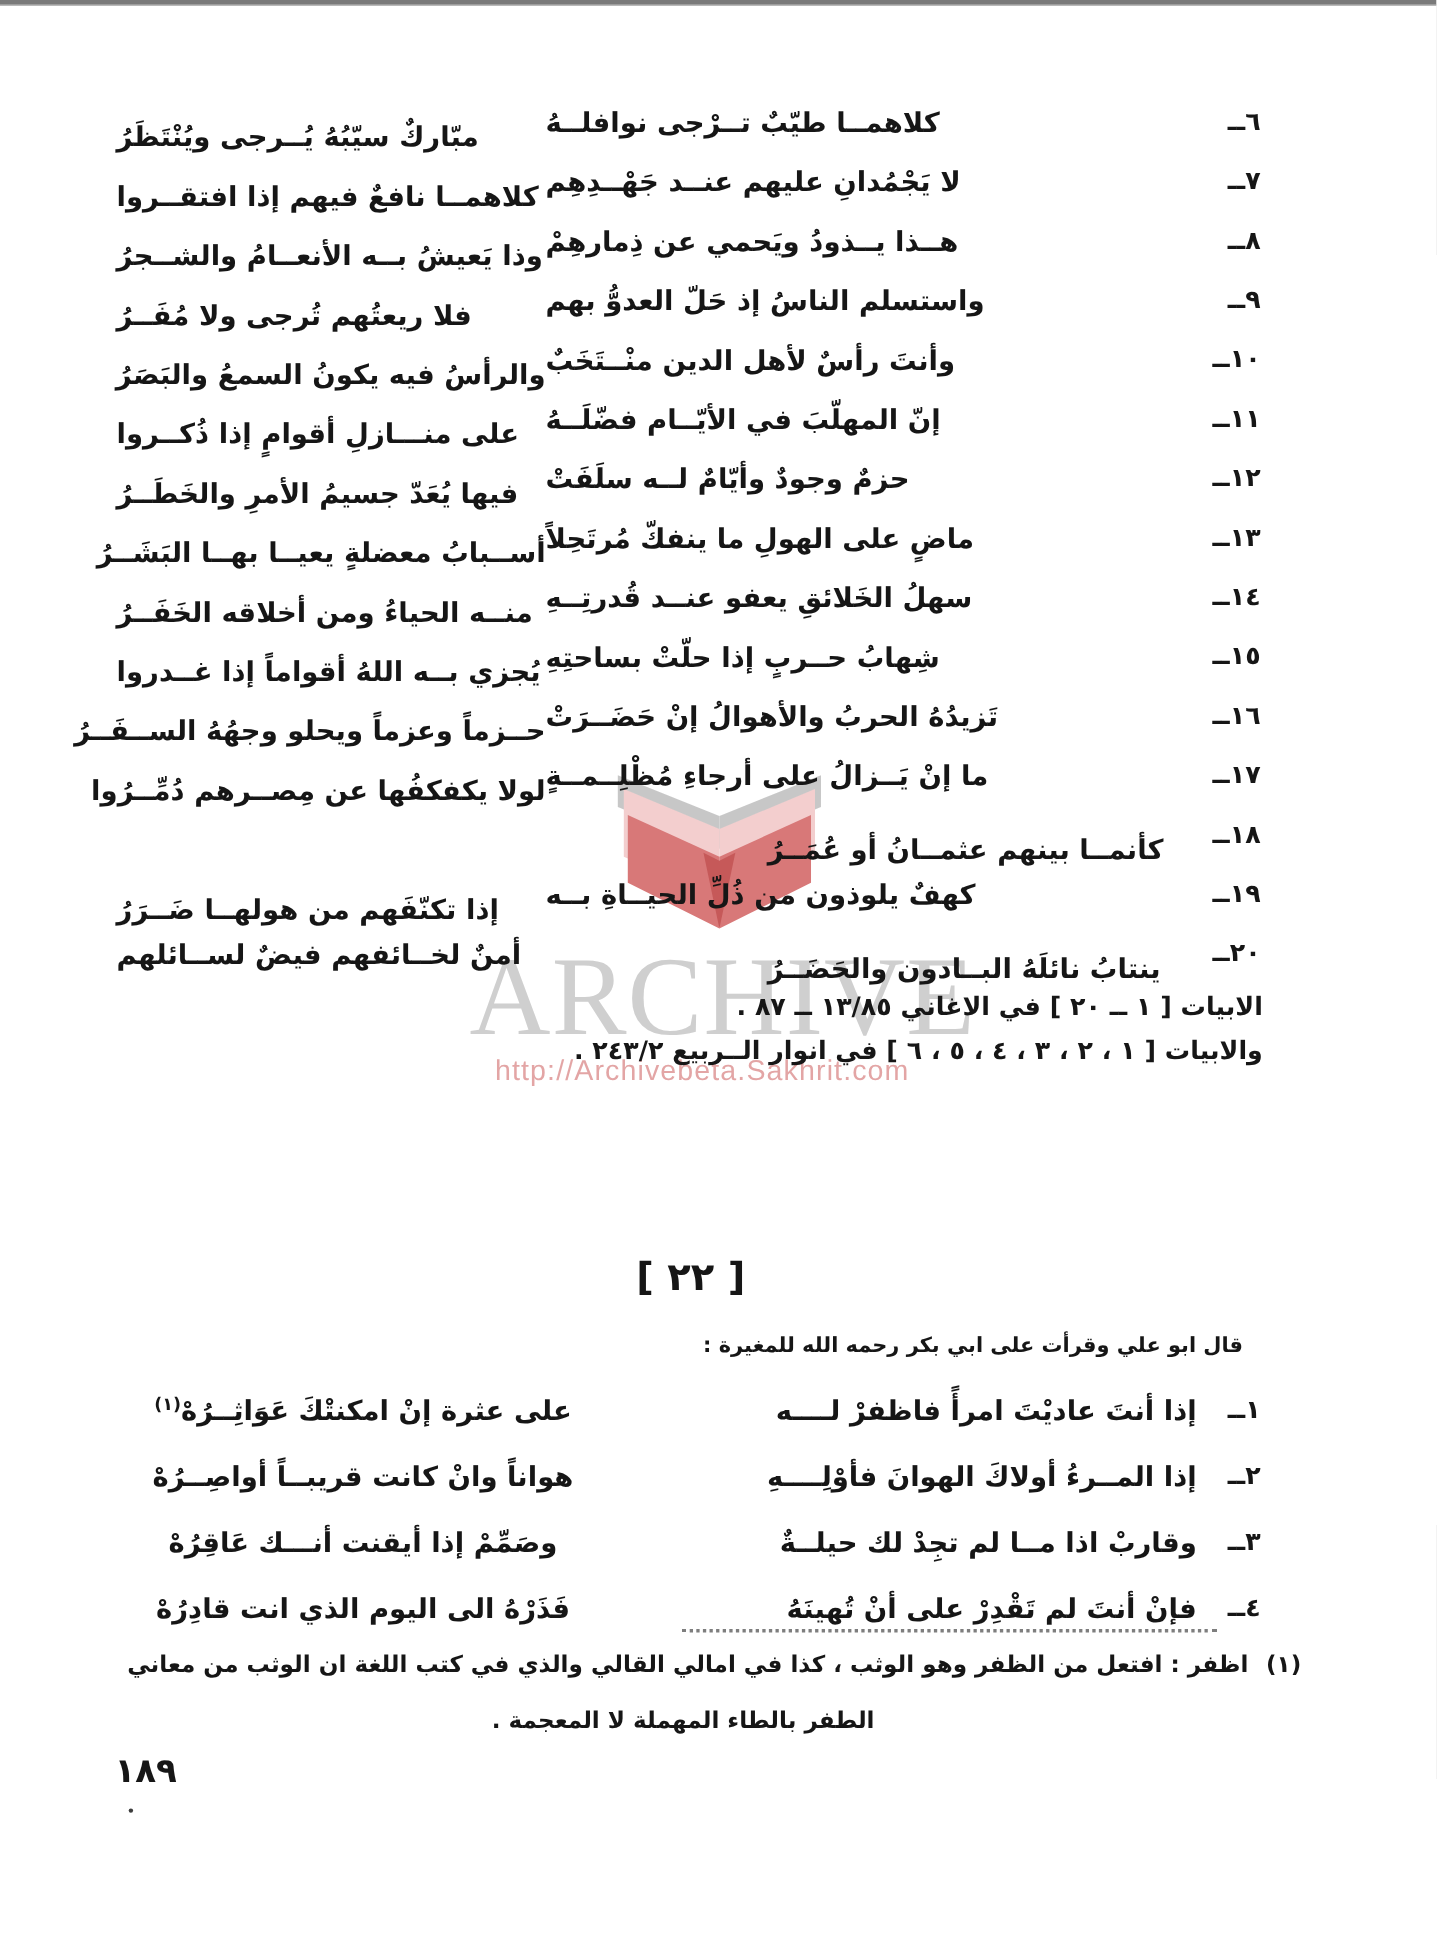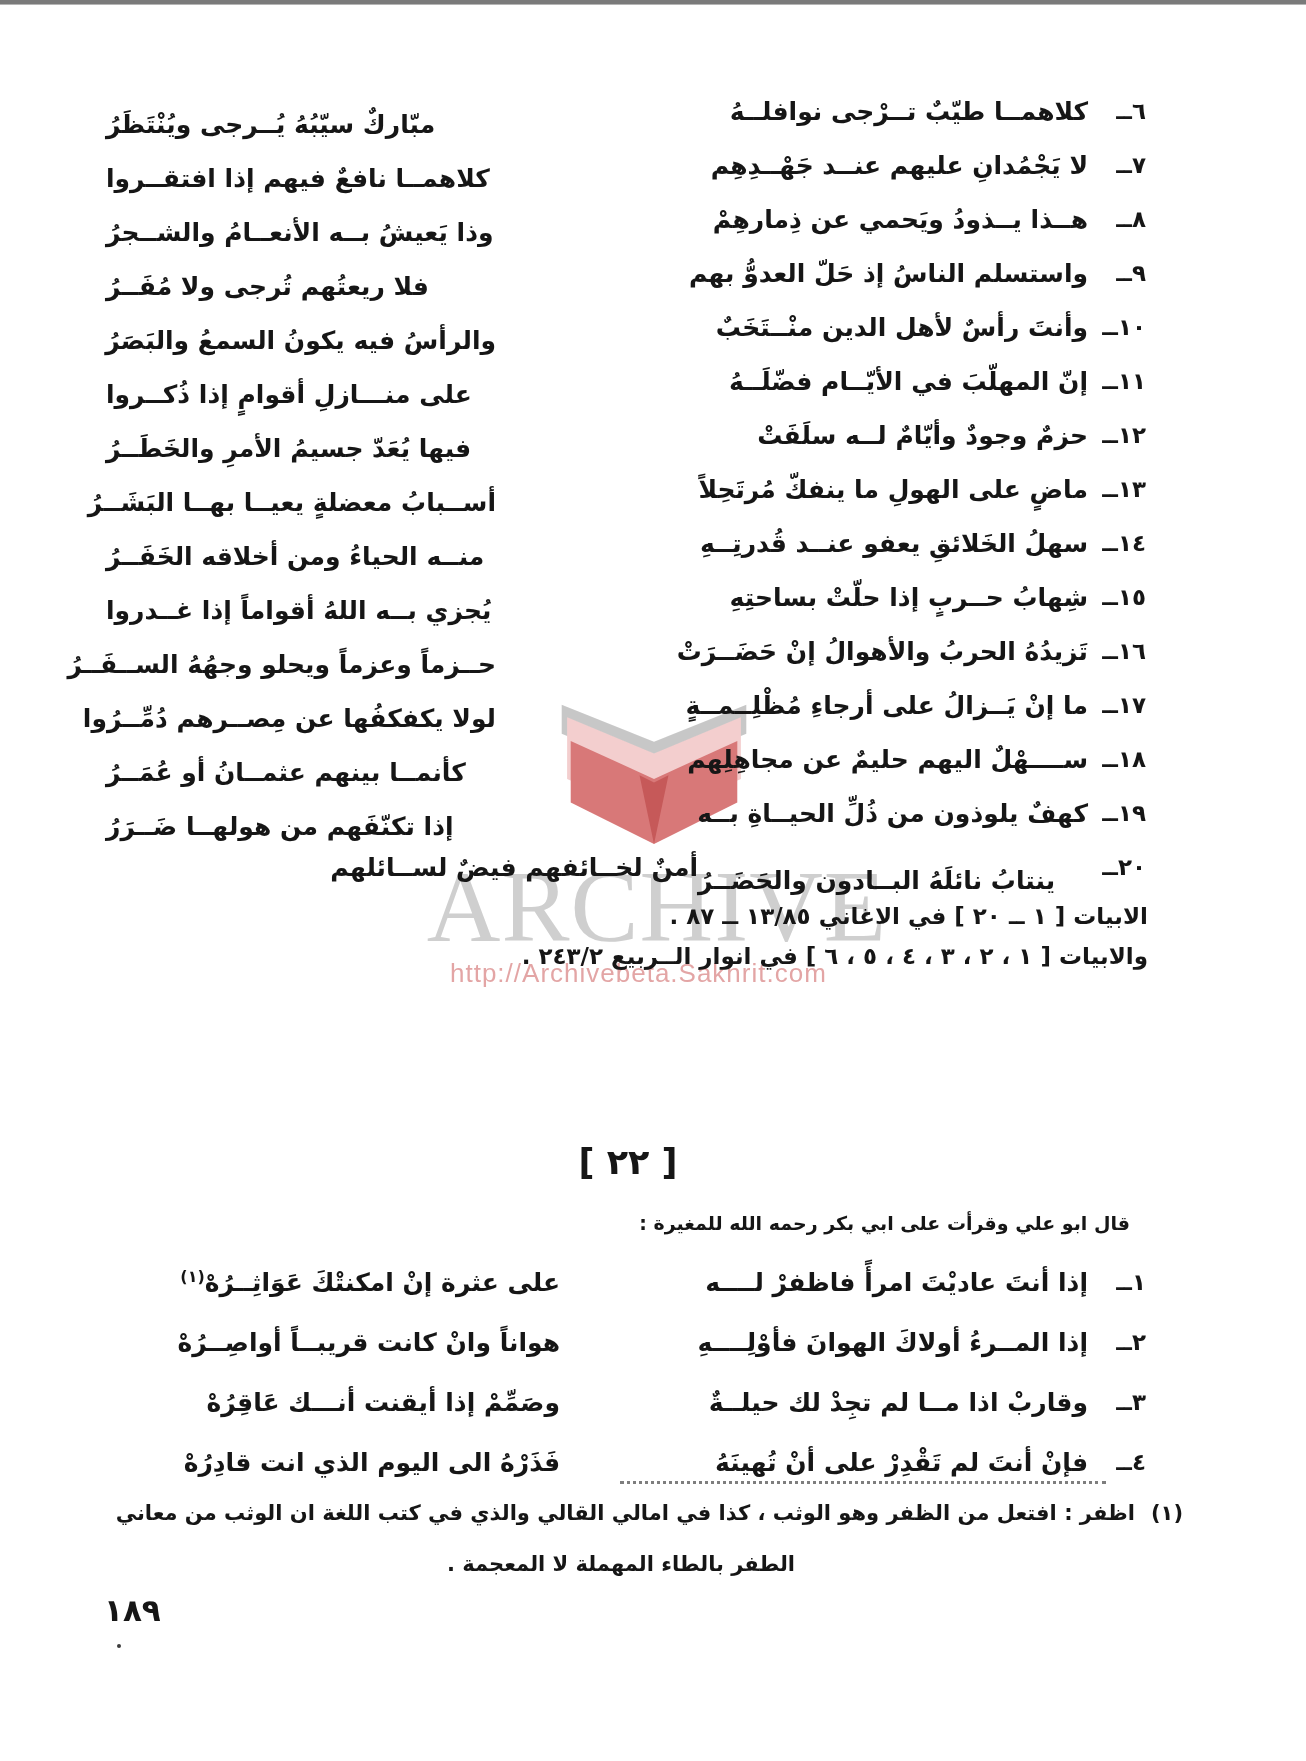--- a/index.html
+++ b/index.html
@@ -31,24 +31,24 @@
 
   
   .poem{position:absolute;direction:rtl;z-index:2;font-weight:bold;}
   .poem1{top:84px;right:160px;width:1040px;}
   .poem2{top:1252px;right:160px;width:1046px;}
   .vrow{display:flex;align-items:center;}
   .poem1 .vrow{height:54px;}
   .poem2 .vrow{height:60px;}
   .vnum{width:58px;font-size:23px;flex:none;}
   .hemi{font-size:25px;white-space:nowrap;}
-  .poem1 .hemi-a{width:592px;text-align:right;flex:none;}
+  .poem1 .hemi-a{width:592px;text-align:left;flex:none;}
   .poem1 .hemi-b{width:390px;text-align:left;flex:none;margin-top:26px;}
   .poem2 .hemi-a{width:528px;text-align:right;flex:none;}
-  .poem2 .hemi-b{width:460px;text-align:right;flex:none;margin-left:32px;}
+  .poem2 .hemi-b{width:460px;text-align:center;flex:none;margin-left:32px;}
   .fn-sup{font-size:16px;vertical-align:super;}
 
   
   .refs{
     position:absolute;top:896px;right:158px;width:760px;z-index:2;
     direction:rtl;text-align:right;font-size:23px;font-weight:bold;line-height:40px;
   }
   .heading{
     position:absolute;top:1142px;left:478px;width:300px;z-index:2;
     text-align:center;font-size:35px;font-weight:bold;letter-spacing:4px;
@@ -154,21 +154,20 @@
         <span class="hemi hemi-a">تَزيدُهُ الحربُ والأهوالُ إنْ حَضَــرَتْ</span>
         <span class="hemi hemi-b">حــزماً وعزماً ويحلو وجهُهُ الســفَــرُ</span>
       </div>
     <div class="vrow">
         <span class="vnum">١٧ــ</span>
         <span class="hemi hemi-a">ما إنْ يَــزالُ على أرجاءِ مُظْلِــمــةٍ</span>
         <span class="hemi hemi-b">لولا يكفكفُها عن مِصــرهم دُمِّــرُوا</span>
       </div>
     <div class="vrow">
         <span class="vnum">١٨ــ</span>
-        <span class="hemi hemi-a">ســــهْلٌ اليهم حليمٌ عن مجاهِلِهم</span>
         <span class="hemi hemi-b">كأنمــا بينهم عثمــانُ أو عُمَــرُ</span>
       </div>
     <div class="vrow">
         <span class="vnum">١٩ــ</span>
         <span class="hemi hemi-a">كهفٌ يلوذون من ذُلِّ الحيــاةِ بــه</span>
         <span class="hemi hemi-b">إذا تكنّفَهم من هولهــا ضَــرَرُ</span>
       </div>
     <div class="vrow">
         <span class="vnum">٢٠ــ</span>
         <span class="hemi hemi-b">ينتابُ نائلَهُ البــادون والحَضَــرُ</span>

